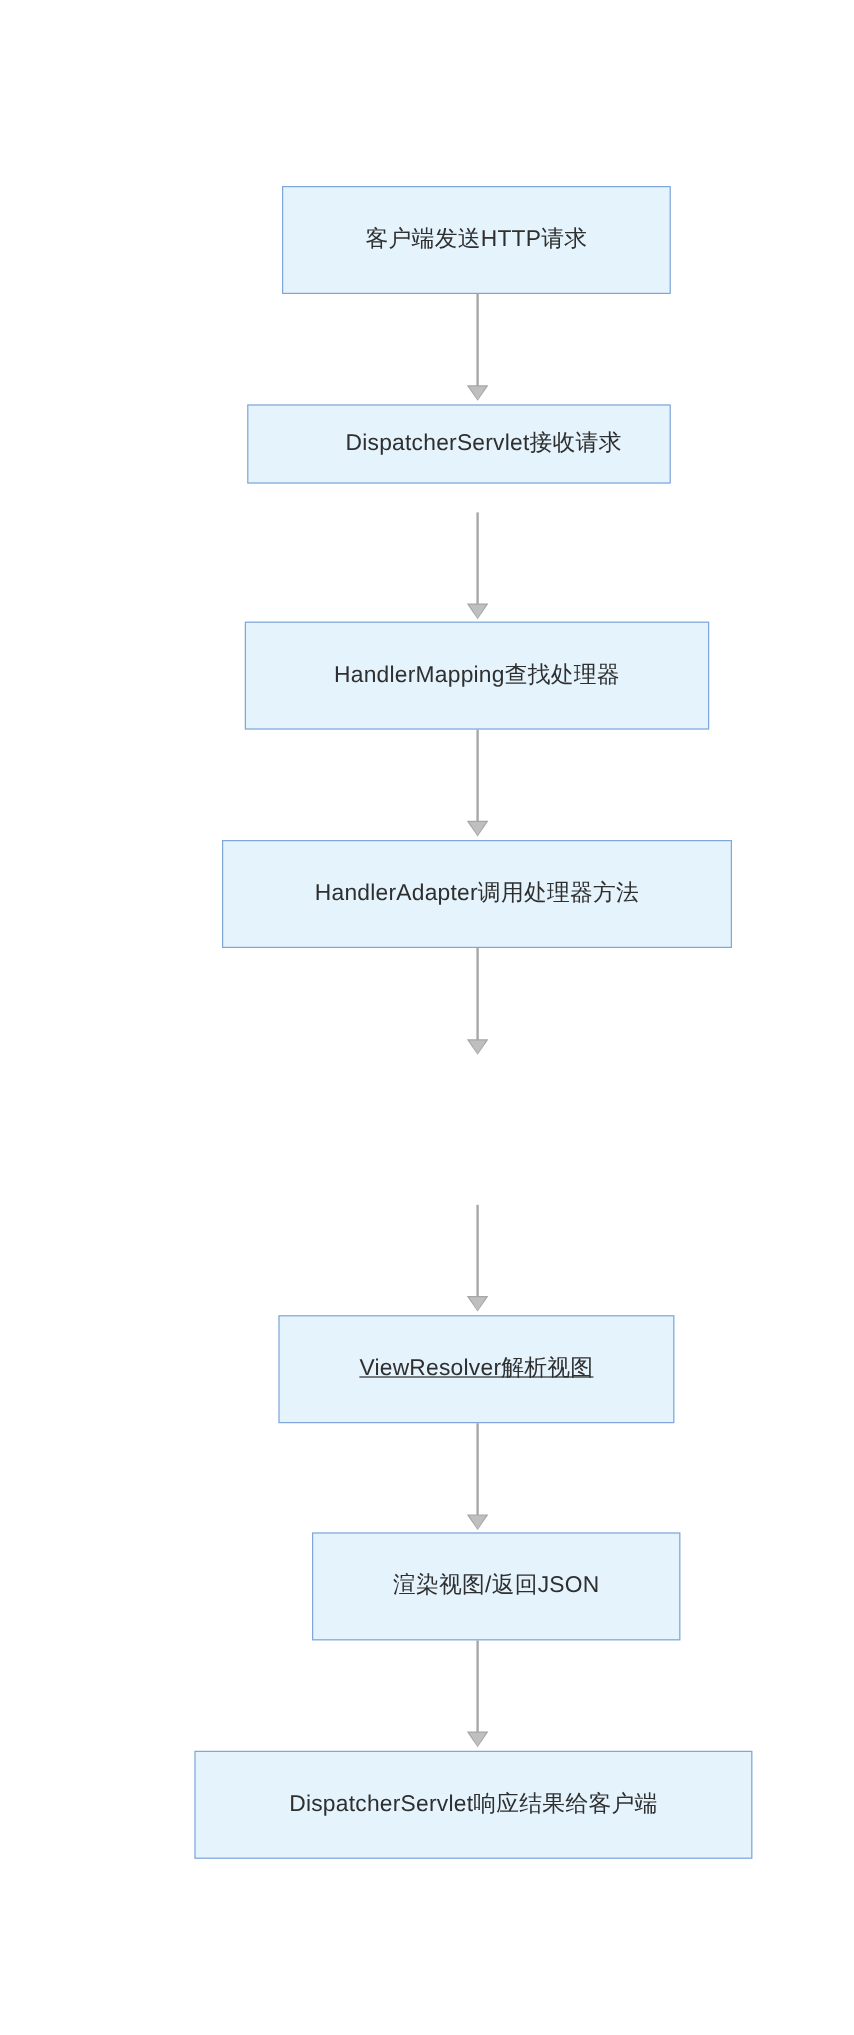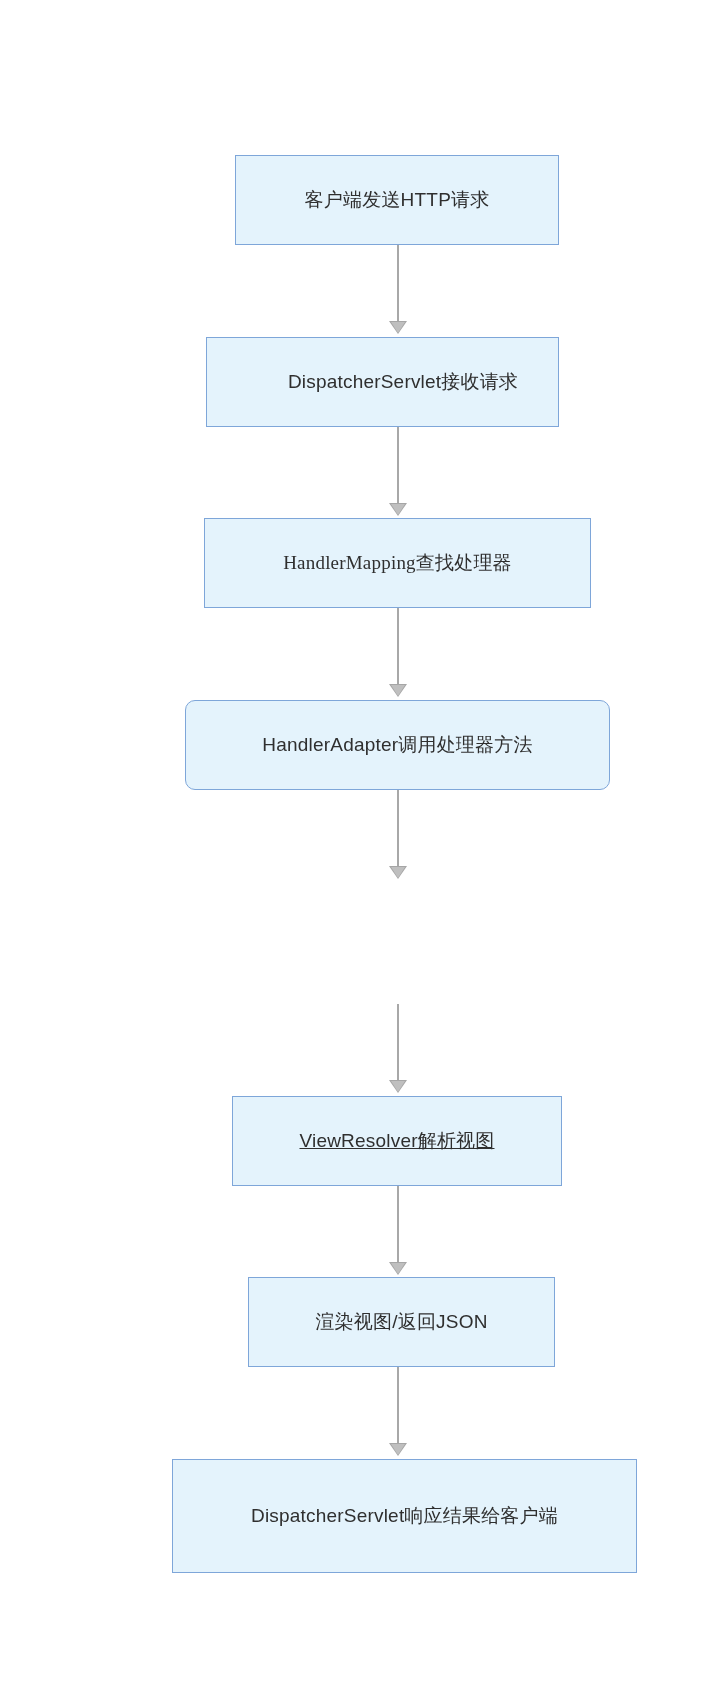--- a/index.html
+++ b/index.html
@@ -58,44 +58,44 @@
 </head>
 <body>
 
 <div id="flowchart">
 
   <div class="node" style="left:167px; top:87px; width:324px; height:90px;">客户端发送HTTP请求</div>
 
   <div class="edge" style="left:329px; top:177px; height:78px;"></div>
   <div class="arrowhead" style="left:321px; top:253px;"></div>
 
-  <div class="node" style="left:138px; top:269px; width:353px; height:90px;padding-left:41px;">DispatcherServlet接收请求</div>
+  <div class="node" style="left:138px; top:269px; width:353px; height:66px;padding-left:41px;">DispatcherServlet接收请求</div>
 
   <div class="edge" style="left:329px; top:359px; height:78px;"></div>
   <div class="arrowhead" style="left:321px; top:435px;"></div>
 
-  <div class="node" style="left:136px; top:450px; width:387px; height:90px;font-family:Liberation Serif, serif;">HandlerMapping查找处理器</div>
+  <div class="node" style="left:136px; top:450px; width:387px; height:90px;">HandlerMapping查找处理器</div>
 
   <div class="edge" style="left:329px; top:540px; height:78px;"></div>
   <div class="arrowhead" style="left:321px; top:616px;"></div>
 
-  <div class="node" style="left:117px; top:632px; width:425px; height:90px;border-radius:10px;">HandlerAdapter调用处理器方法</div>
+  <div class="node" style="left:117px; top:632px; width:425px; height:90px;">HandlerAdapter调用处理器方法</div>
 
   <div class="edge" style="left:329px; top:722px; height:78px;"></div>
   <div class="arrowhead" style="left:321px; top:798px;"></div>
 
 
   <div class="edge" style="left:329px; top:936px; height:78px;"></div>
   <div class="arrowhead" style="left:321px; top:1012px;"></div>
 
   <div class="node" style="left:164px; top:1028px; width:330px; height:90px;text-decoration:underline;">ViewResolver解析视图</div>
 
   <div class="edge" style="left:329px; top:1118px; height:78px;"></div>
   <div class="arrowhead" style="left:321px; top:1194px;"></div>
 
-  <div class="node" style="left:180px; top:1209px; width:307px; height:90px;">渲染视图/返回JSON</div>
+  <div class="node" style="left:192px; top:1209px; width:307px; height:90px;">渲染视图/返回JSON</div>
 
   <div class="edge" style="left:329px; top:1299px; height:78px;"></div>
   <div class="arrowhead" style="left:321px; top:1375px;"></div>
 
-  <div class="node" style="left:104px; top:1391px; width:465px; height:114px;">DispatcherServlet响应结果给客户端</div>
+  <div class="node" style="left:94px; top:1391px; width:465px; height:90px;">DispatcherServlet响应结果给客户端</div>
 
 </div>
 
 </body></html>

